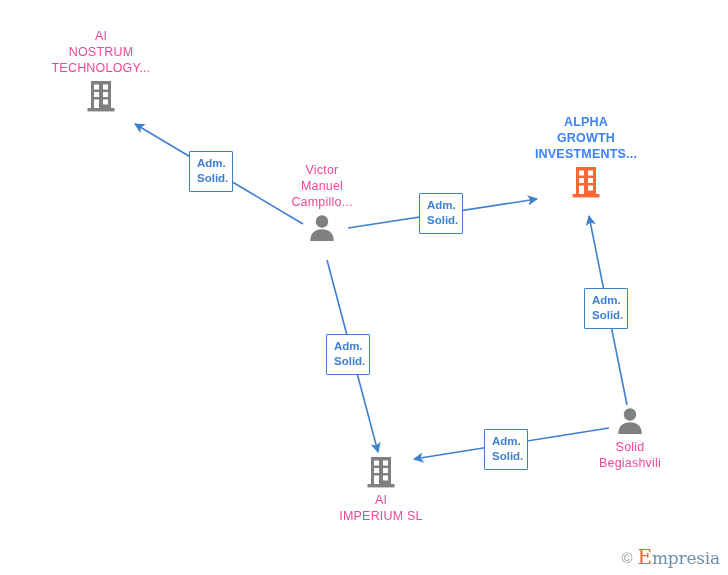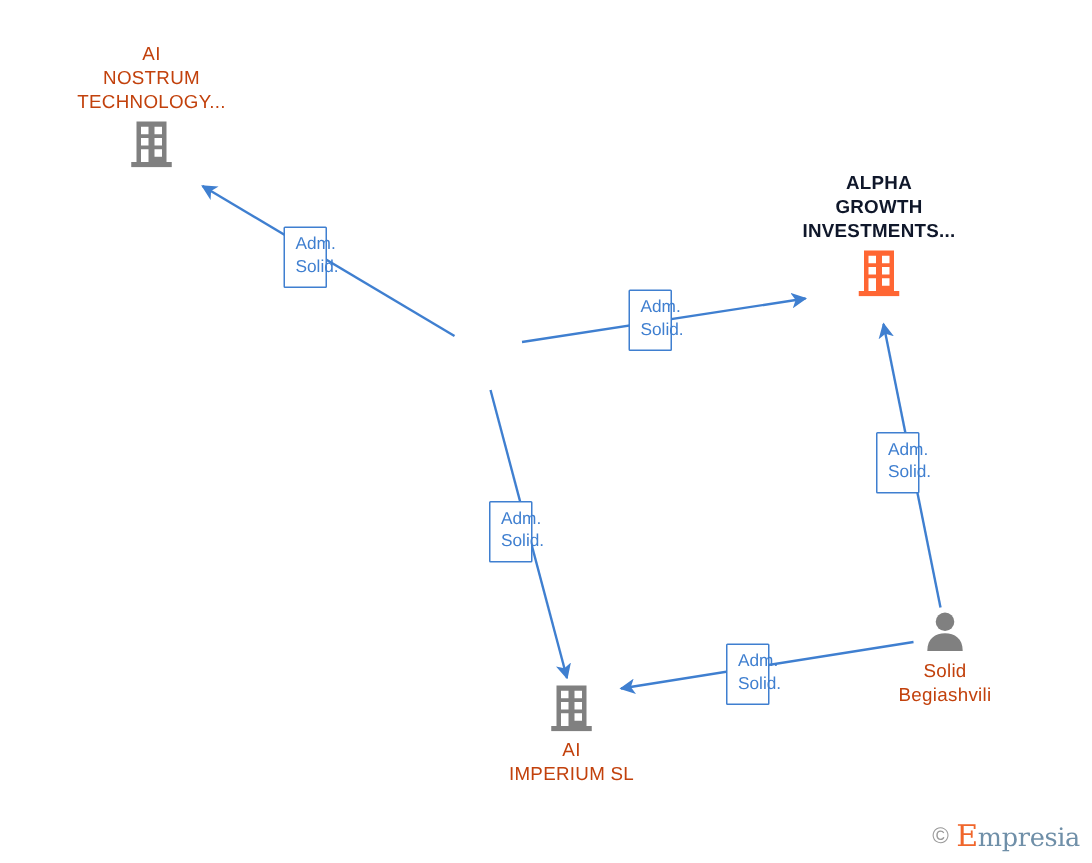--- a/index.html
+++ b/index.html
@@ -26,27 +26,27 @@
   }
   .node {
     position: absolute;
     width: 150px;
     margin-left: -75px;
     text-align: center;
     line-height: 16px;
   }
   .node-label {
     font-size: 12.5px;
-    color: #c2410c;
+    color: #ec4899;
     letter-spacing: 0.2px;
     white-space: pre-line;
   }
   .node-label.focal {
     font-weight: bold;
-    color: #0f172a;
+    color: #3b82f6;
   }
   .node-icon {
     display: block;
     margin: 0 auto;
   }
   .node-icon svg {
     display: block;
     margin: 0 auto;
   }
   .node.label-above .node-label { margin-bottom: 3px; }
@@ -57,21 +57,22 @@
     box-sizing: border-box;
     background: #ffffff;
     border: 1.4px solid #3f7fd0;
     border-radius: 1px;
     padding: 4px 7px 5px 7px;
     font-size: 11.5px;
     line-height: 15px;
     color: #3f7fd0;
     white-space: pre-line;
     text-align: left;
-    width: 29px;
+    width: 44px;
+    font-weight: bold;
   }
 
   #watermark {
     position: absolute;
     right: 8px;
     bottom: 6px;
     display: flex;
     align-items: center;
     gap: 5px;
     user-select: none;
@@ -143,20 +144,31 @@
         <rect x="17" y="5.5" width="5" height="5" fill="#ffffff"></rect>
         <rect x="8" y="13" width="5" height="5" fill="#ffffff"></rect>
         <rect x="17" y="13" width="5" height="5" fill="#ffffff"></rect>
         <rect x="8" y="20.5" width="5" height="8.5" fill="#ffffff"></rect>
         <rect x="17" y="20.5" width="5" height="5" fill="#ffffff"></rect>
         <rect x="1.5" y="29" width="27" height="3.4" fill="#ff6633"></rect>
       </svg>
     </span>
   </div>
 
+  <div class="node label-above" style="left:322px; top:162px;">
+    <div class="node-label">Victor
+Manuel
+Campillo...</div>
+    <span class="node-icon">
+      <svg width="30" height="30" viewBox="0 0 30 30">
+        <circle cx="15" cy="8.5" r="6.2" fill="#808080"></circle>
+        <path d="M3.2 28 C3.2 19.6 8.6 16.2 15 16.2 C21.4 16.2 26.8 19.6 26.8 28 Z" fill="#808080"></path>
+      </svg>
+    </span>
+  </div>
 
   <div class="node label-below" style="left:630px; top:406px;">
     <span class="node-icon">
       <svg width="30" height="30" viewBox="0 0 30 30">
         <circle cx="15" cy="8.5" r="6.2" fill="#808080"></circle>
         <path d="M3.2 28 C3.2 19.6 8.6 16.2 15 16.2 C21.4 16.2 26.8 19.6 26.8 28 Z" fill="#808080"></path>
       </svg>
     </span>
     <div class="node-label">Solid
 Begiashvili</div>

